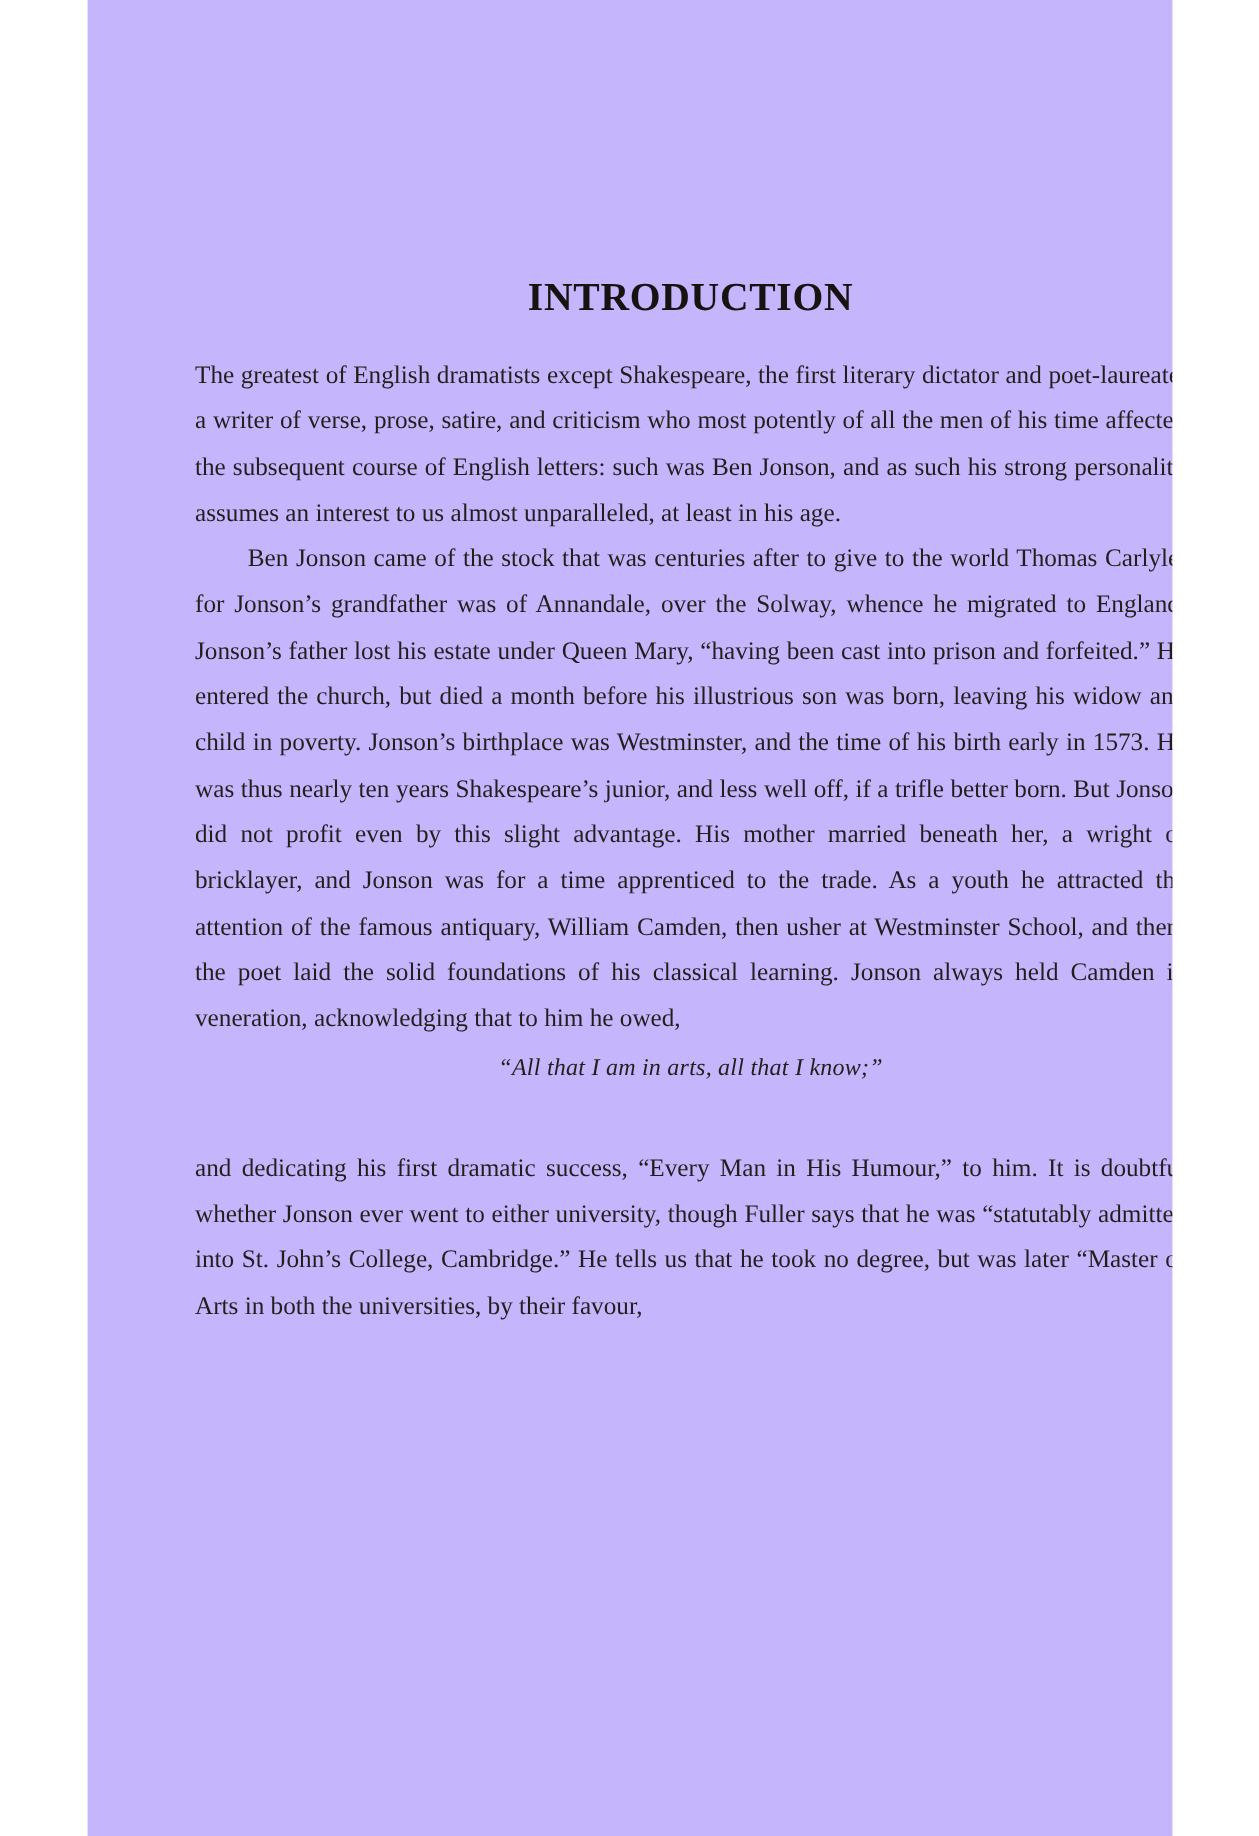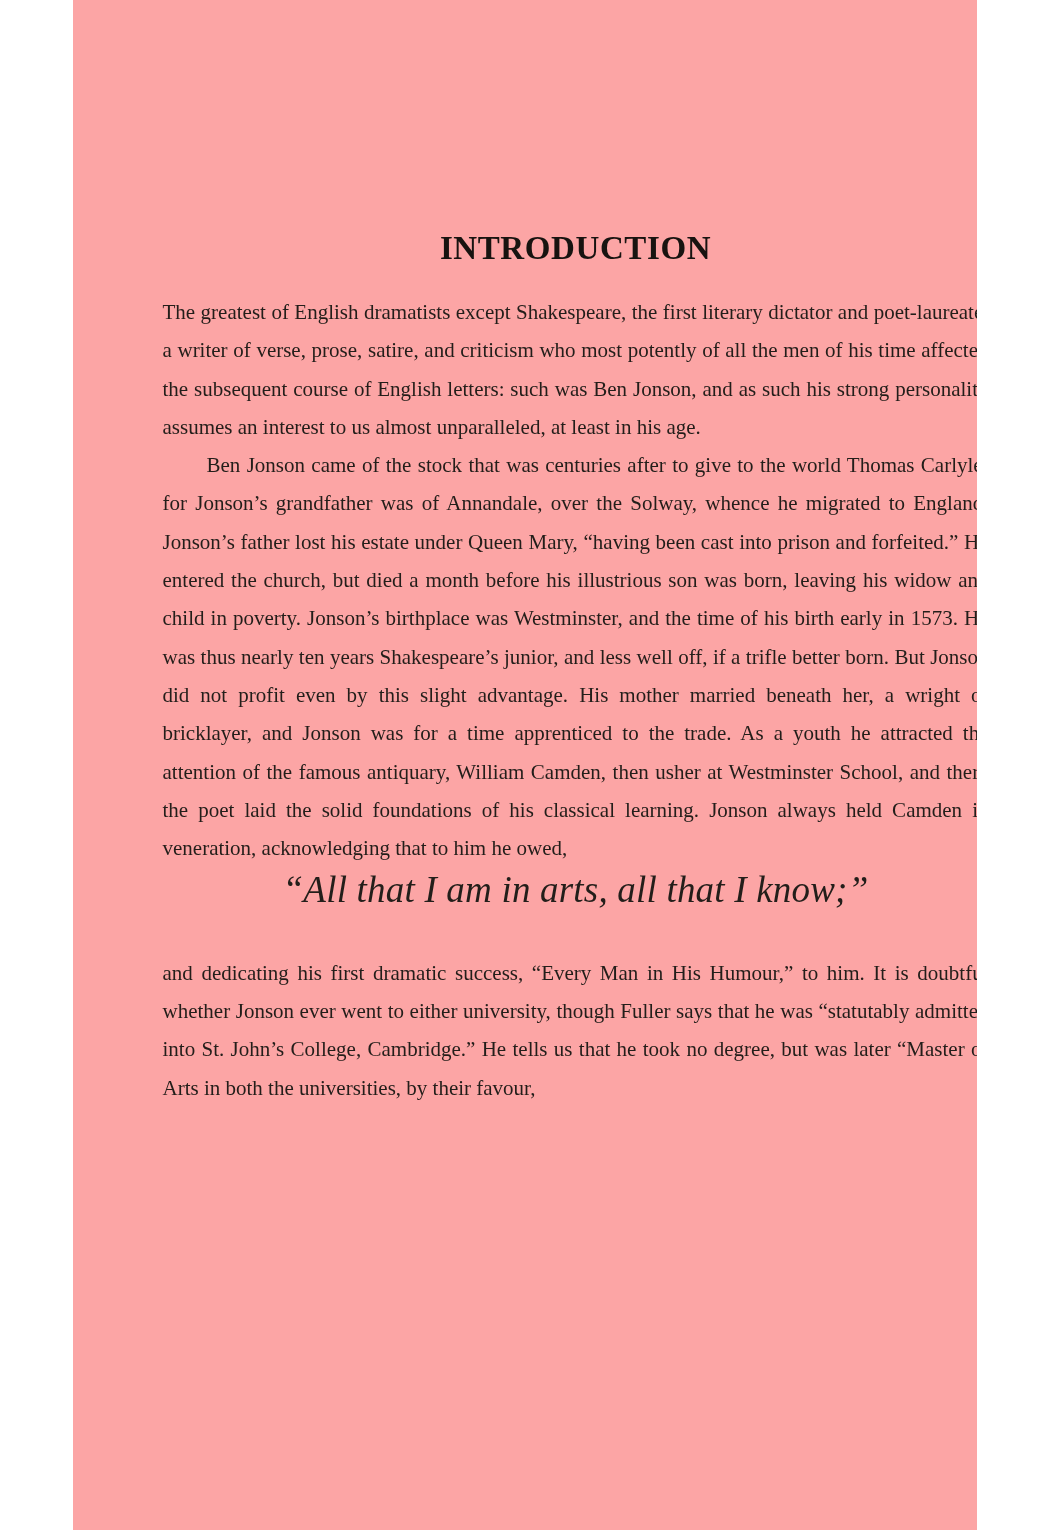--- a/index.html
+++ b/index.html
@@ -6,21 +6,21 @@
   html, body {
     margin: 0;
     padding: 0;
     background: #ffffff;
   }
 
   .page {
     position: relative;
     width: 904px;
     height: 1530px;
-    background: #fca5a5;
+    background: #c4b5fd;
     margin: 0 auto;
     overflow: hidden;
     font-family: "Liberation Serif", "DejaVu Serif", serif;
     color: #231e1a;
     -webkit-font-smoothing: antialiased;
   }
 
   
   .textblock {
     position: absolute;
@@ -60,21 +60,21 @@
     font-family: Liberation Serif, serif;
   }
 
   .body-para.cont {
     text-indent: 0;
     margin-top: 44px;
   }
 
   
   .verse-quote {
-    font-size: 37px;
+    font-size: 20px;
     line-height: 38.3px;
     font-style: italic;
     text-align: center;
     margin: 4px 0 2px 0;
     color: #231e1a;
     letter-spacing: 0.2px;
   }
 </style>
 </head>
 <body>

